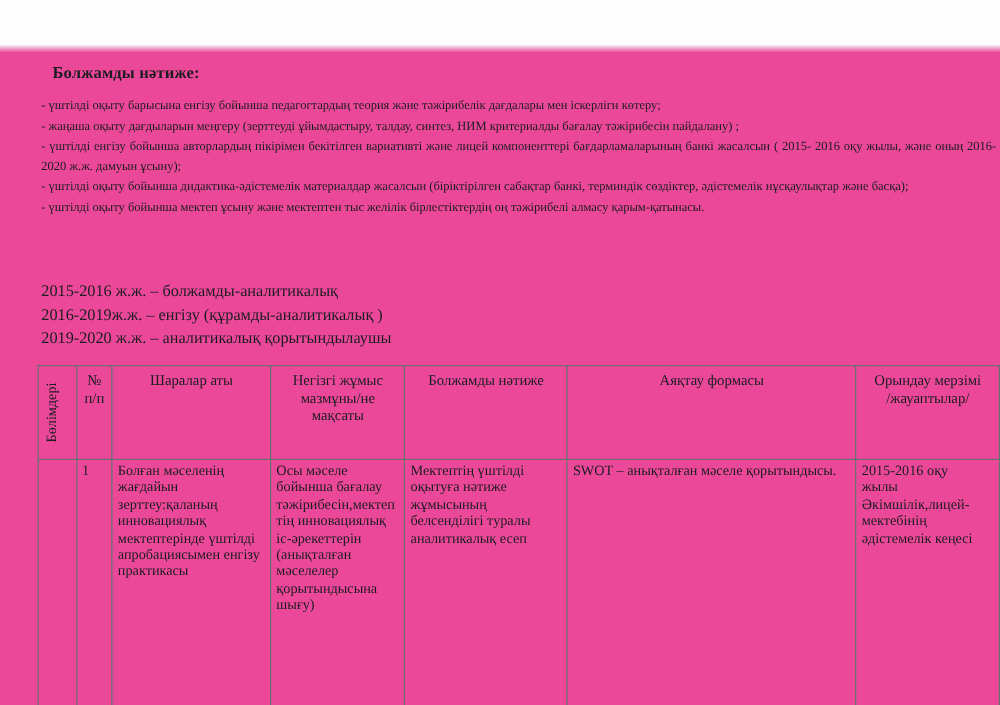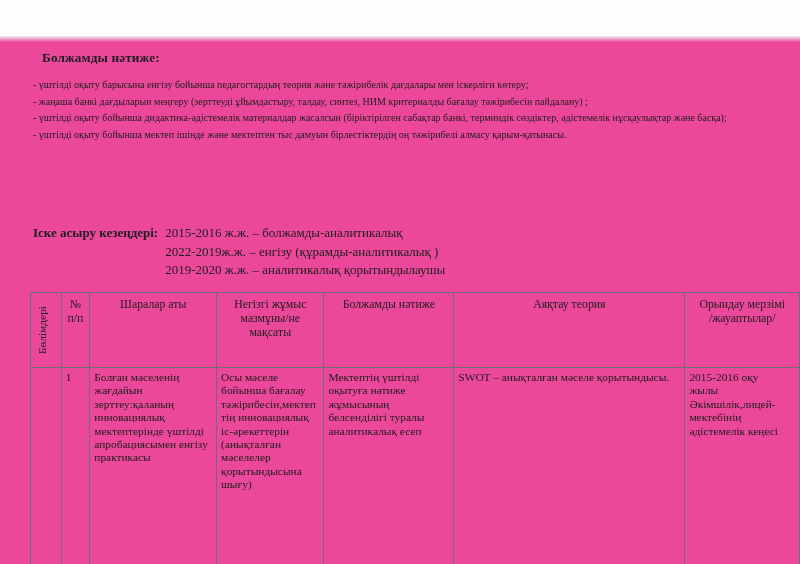--- a/index.html
+++ b/index.html
@@ -149,31 +149,31 @@
 </head>
 <body>
 
 <div class="page">
 
   <div class="scan-edge-top"></div>
 
   <div class="prose">
     <div class="prose-heading">Болжамды  нәтиже:</div>
     <p class="prose-line">- үштілді оқыту барысына енгізу бойынша педагогтардың теория және тәжірибелік дағдалары мен іскерлігн көтеру;</p>
-    <p class="prose-line">- жаңаша банкі дағдыларын меңгеру  (зерттеуді ұйымдастыру, талдау, синтез, НИМ критериалды бағалау тәжірибесін пайдалану) ;</p>
+    <p class="prose-line">- жаңаша оқыту дағдыларын меңгеру  (зерттеуді ұйымдастыру, талдау, синтез, НИМ критериалды бағалау тәжірибесін пайдалану) ;</p>
+    <p class="prose-line">- үштілді енгізу бойынша  авторлардың пікірімен бекітілген вариативті және лицей компоненттері бағдарламаларының банкі жасалсын ( 2015- 2016 оқу жылы, және оның 2016-2020 ж.ж. дамуын ұсыну);</p>
     <p class="prose-line">- үштілді оқыту бойынша дидактика-әдістемелік материалдар жасалсын (біріктірілген сабақтар банкі, терминдік сөздіктер, әдістемелік нұсқаулықтар және басқа);</p>
-    <p class="prose-line last-frag">- үштілді оқыту бойынша мектеп ішінде және мектептен тыс дамуын бірлестіктердің  оң тәжірибелі алмасу қарым-қатынасы.</p>
+    <p class="prose-line last-frag">- үштілді оқыту бойынша мектеп ұсыну және мектептен тыс желілік бірлестіктердің  оң тәжірибелі алмасу қарым-қатынасы.</p>
   </div>
 
   <div class="periods">
     <div class="periods-row">
-      <span class="periods-label">Іске асыру кезеңдері:</span>
       <span class="periods-values">
         <div>2015-2016 ж.ж. – болжамды-аналитикалық</div>
-        <div>2022-2019ж.ж. – енгізу (құрамды-аналитикалық )</div>
+        <div>2016-2019ж.ж. – енгізу (құрамды-аналитикалық )</div>
         <div>2019-2020 ж.ж. – аналитикалық қорытындылаушы</div>
       </span>
     </div>
   </div>
 
   <table class="plan">
     <colgroup>
       <col class="col-section">
       <col class="col-num">
       <col class="col-name">
@@ -195,21 +195,21 @@
           <span>Шаралар аты</span>
         </th>
         <th class="col-content">
           <span class="cell-text">Негізгі жұмыс</span>
           <span class="sub">мазмұны/не мақсаты</span>
         </th>
         <th class="col-result">
           <span>Болжамды нәтиже</span>
         </th>
         <th class="col-form">
-          <span>Аяқтау теория</span>
+          <span>Аяқтау формасы</span>
         </th>
         <th class="col-term">
           <span class="cell-text">Орындау мерзімі</span>
           <span class="sub">/жауаптылар/</span>
         </th>
       </tr>
     </thead>
     <tbody>
 
       <tr>

